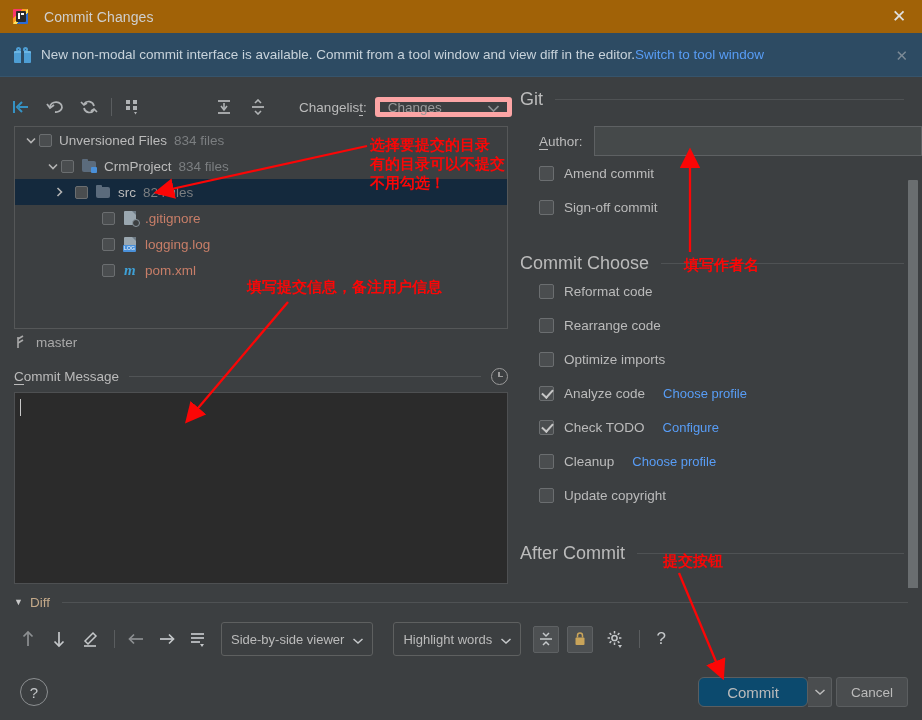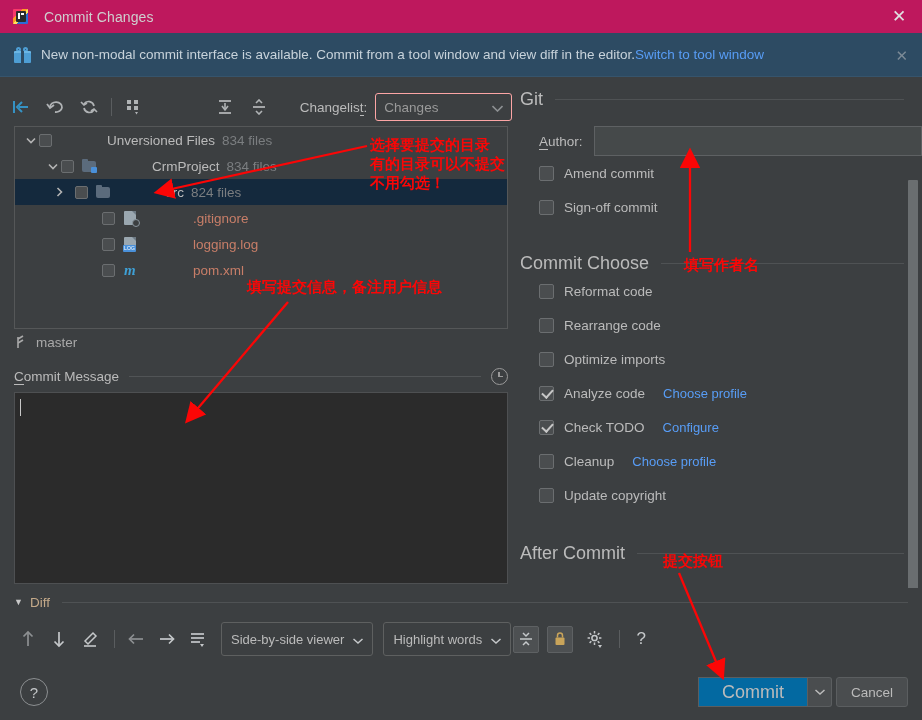--- a/index.html
+++ b/index.html
@@ -14,21 +14,21 @@
     position: relative;
     width: 922px; height: 720px;
     background: #3c3f41;
     color: #bbbbbb;
     font-size: 13.5px;
   }
 
   
   .titlebar {
     position: absolute; left: 0; top: 0; width: 922px; height: 33px;
-    background: #be185d;
+    background: #a16207;
     display: flex; align-items: center;
   }
   .tb-logo { margin-left: 12px; width: 18px; height: 18px; position: relative; }
   .tb-logo .sq {
     position: absolute; left: 1px; top: 1px; width: 15px; height: 15px;
     background: linear-gradient(135deg,#f9386a 0%,#f9386a 33%,#ff9d22 33%,#ff9d22 50%,#ffe25a 50%,#ffe25a 62%,#2b6cd6 62%,#2b6cd6 100%);
     border-radius: 1px;
   }
   .tb-logo .inner {
     position: absolute; left: 4px; top: 3px; width: 10px; height: 11px;
@@ -95,43 +95,43 @@
     display: flex; align-items: center; justify-content: center;
     position: relative;
   }
   .tbtn svg { display: block; }
   .tsep {
     width: 1px; height: 18px; background: #5a5d5f; margin-left: 9px; margin-right: 2px;
   }
   .cl-label { margin-left: 28px; color: #bbbbbb; font-size: 13.5px; }
   .cl-label u { text-decoration: none; border-bottom: 1px solid #bbbbbb; }
   .cl-combo {
-    margin-left: 8px; width: 155px; height: 28px;
-    background: #3c3f41; border: 1px solid #fca5a5; border-radius: 3px;
+    margin-left: 8px; width: 155px; height: 20px;
+    background: #3c3f41; border: 5px solid #fca5a5; border-radius: 3px;
     display: flex; align-items: center; padding: 0 8px; color: #9a9a9a; font-size: 13.5px;
   }
   .cl-combo .caret { margin-left: auto; }
 
   
   .tree {
     position: absolute; left: 14px; top: 126px; width: 494px; height: 203px;
     background: #3c3f41; border: 1px solid #555758; overflow: hidden;
   }
   .trow {
     height: 26px; display: flex; align-items: center; position: relative;
     padding-left: 8px; font-size: 13.5px; color: #bbbbbb; white-space: nowrap;
   }
   .trow.sel { background: #14293d; }
   .twist { width: 16px; display: flex; align-items: center; justify-content: center; color: #b4b4b4; flex: none; }
   .cbx {
     width: 13px; height: 13px; border: 1px solid #6b6e70; background: #4a4d4f;
     border-radius: 2px; flex: none; margin-right: 7px;
   }
   .ficon { width: 17px; height: 16px; margin-right: 6px; flex: none; position: relative; }
-  .tname { color: #bbbbbb; margin-left: 48px; }
+  .tname { color: #bbbbbb; }
   .tname.mod { color: #c87e68; }
   .tcount { color: #7b7e80; margin-left: 7px; }
 
   
   .fold { position: absolute; left: 1px; top: 3px; width: 14px; height: 11px; background: #5b6b7c; border-radius: 1px 2px 2px 2px; }
   .fold:before { content:""; position:absolute; left:0; top:-2px; width:6px; height:3px; background:#5b6b7c; border-radius:1px 1px 0 0; }
   .fold.mod-dot:after { content:""; position:absolute; right:-1px; bottom:-1px; width:6px; height:6px; background:#4a90d9; border-radius:1px; }
 
   .fileg { position: absolute; left: 2px; top: 1px; width: 12px; height: 14px; background: #9aa7b0; border-radius: 1px; }
   .fileg:before { content:""; position:absolute; right:0; top:0; border-top:4px solid #6d7a84; border-left:4px solid transparent; }
@@ -209,43 +209,43 @@
   .diff-header .line { flex: 1; height: 1px; background: #4f5254; margin-left: 12px; }
 
   .diff-toolbar {
     position: absolute; left: 14px; top: 622px; width: 894px; height: 34px;
     display: flex; align-items: center;
   }
   .dbtn { width: 28px; height: 28px; display: flex; align-items: center; justify-content: center; margin-right: 3px; }
   .dsep { width: 1px; height: 18px; background: #5a5d5f; margin: 0 7px; }
   .dcombo {
     height: 28px; border: 1px solid #5e6060; border-radius: 3px; background: #3c3f41;
-    display: flex; align-items: center; padding: 16px 9px; color: #bbbbbb; font-size: 13px; margin-right: 2px;
+    display: flex; align-items: center; padding: 16px 9px; color: #bbbbbb; font-size: 13px; margin-right: 12px;
   }
   .dcombo .caret { margin-left: 9px; }
   .lockbtn {
     width: 26px; height: 27px; background: #4d5052; border: 1px solid #5e6163; border-radius: 2px;
     display: flex; align-items: center; justify-content: center; margin-right: 8px;
   }
 
   
   .footer {
     position: absolute; left: 0; top: 664px; width: 922px; height: 56px;
   }
   .help-btn {
     position: absolute; left: 20px; top: 14px; width: 28px; height: 28px;
     border: 1.5px solid #8c8f91; border-radius: 50%;
     display: flex; align-items: center; justify-content: center;
     color: #c3c6c8; font-size: 15px;
   }
   .commit-btn {
     position: absolute; right: 114px; top: 13px; width: 110px; height: 30px;
-    background: #0369a1; border: 1px solid #5b5e60; border-radius: 0;
+    background: #0c4a6e; border: 1px solid #5b5e60; border-radius: 6px;
     display: flex; align-items: center; justify-content: center;
-    color: #bbbbbb; font-size: 18px;
+    color: #bbbbbb; font-size: 15px;
   }
   .commit-split {
     position: absolute; right: 90px; top: 13px; width: 24px; height: 30px;
     background: #4a4d4f; border: 1px solid #5b5e60; border-left: none; border-radius: 0 3px 3px 0;
     display: flex; align-items: center; justify-content: center; color: #bbbbbb;
   }
   .cancel-btn {
     position: absolute; right: 14px; top: 13px; width: 72px; height: 30px;
     background: #4a4d4f; border: 1px solid #5b5e60; border-radius: 3px;
     display: flex; align-items: center; justify-content: center;

